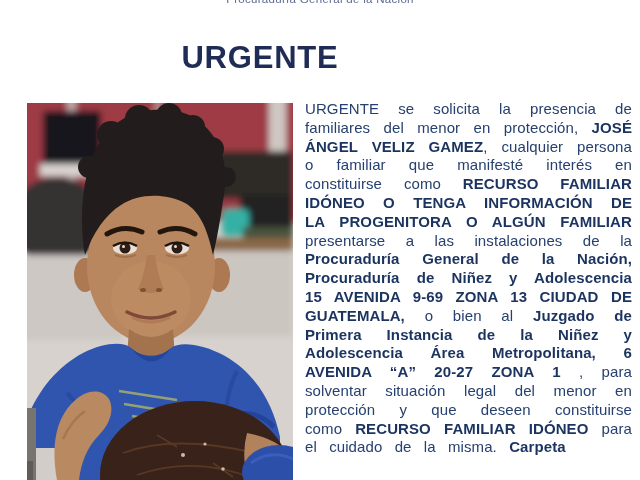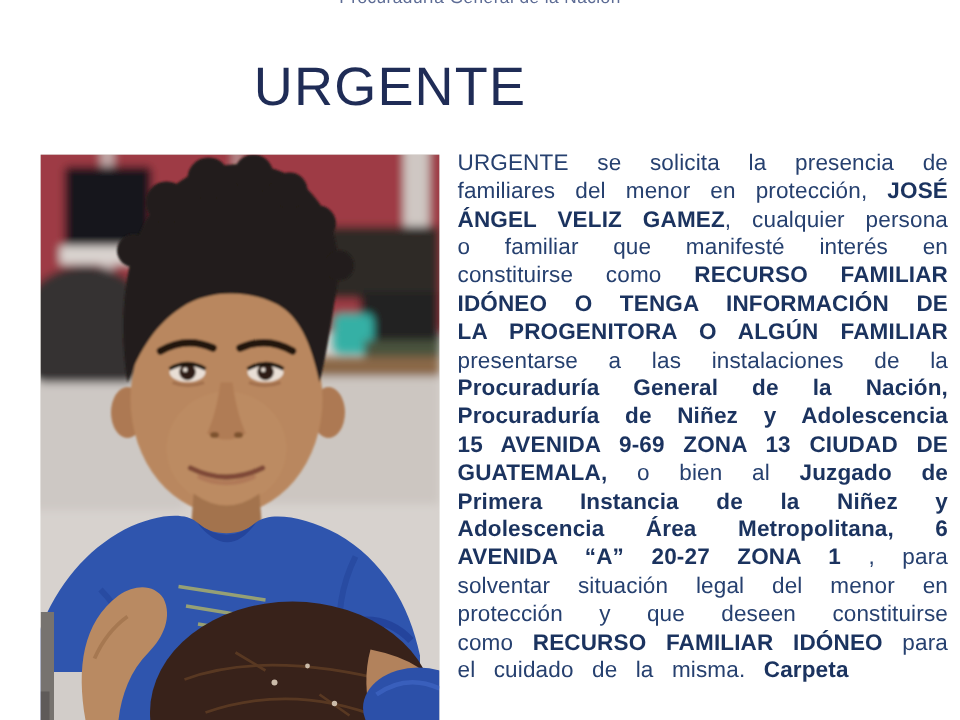--- a/index.html
+++ b/index.html
@@ -23,23 +23,23 @@
     letter-spacing: 0.3px;
     color: #5d6c95;
     white-space: nowrap;
   }
   .page-title {
     position: absolute;
     top: 37px;
     left: 0;
     width: 520px;
     text-align: center;
-    font-size: 36px;
+    font-size: 31px;
     line-height: 42px;
-    font-weight: 400;
+    font-weight: 700;
     letter-spacing: 0.8px;
     color: #1f2c56;
   }
   .photo {
     position: absolute;
     left: 27px;
     top: 103px;
     width: 266px;
     height: 377px;
     overflow: hidden;

